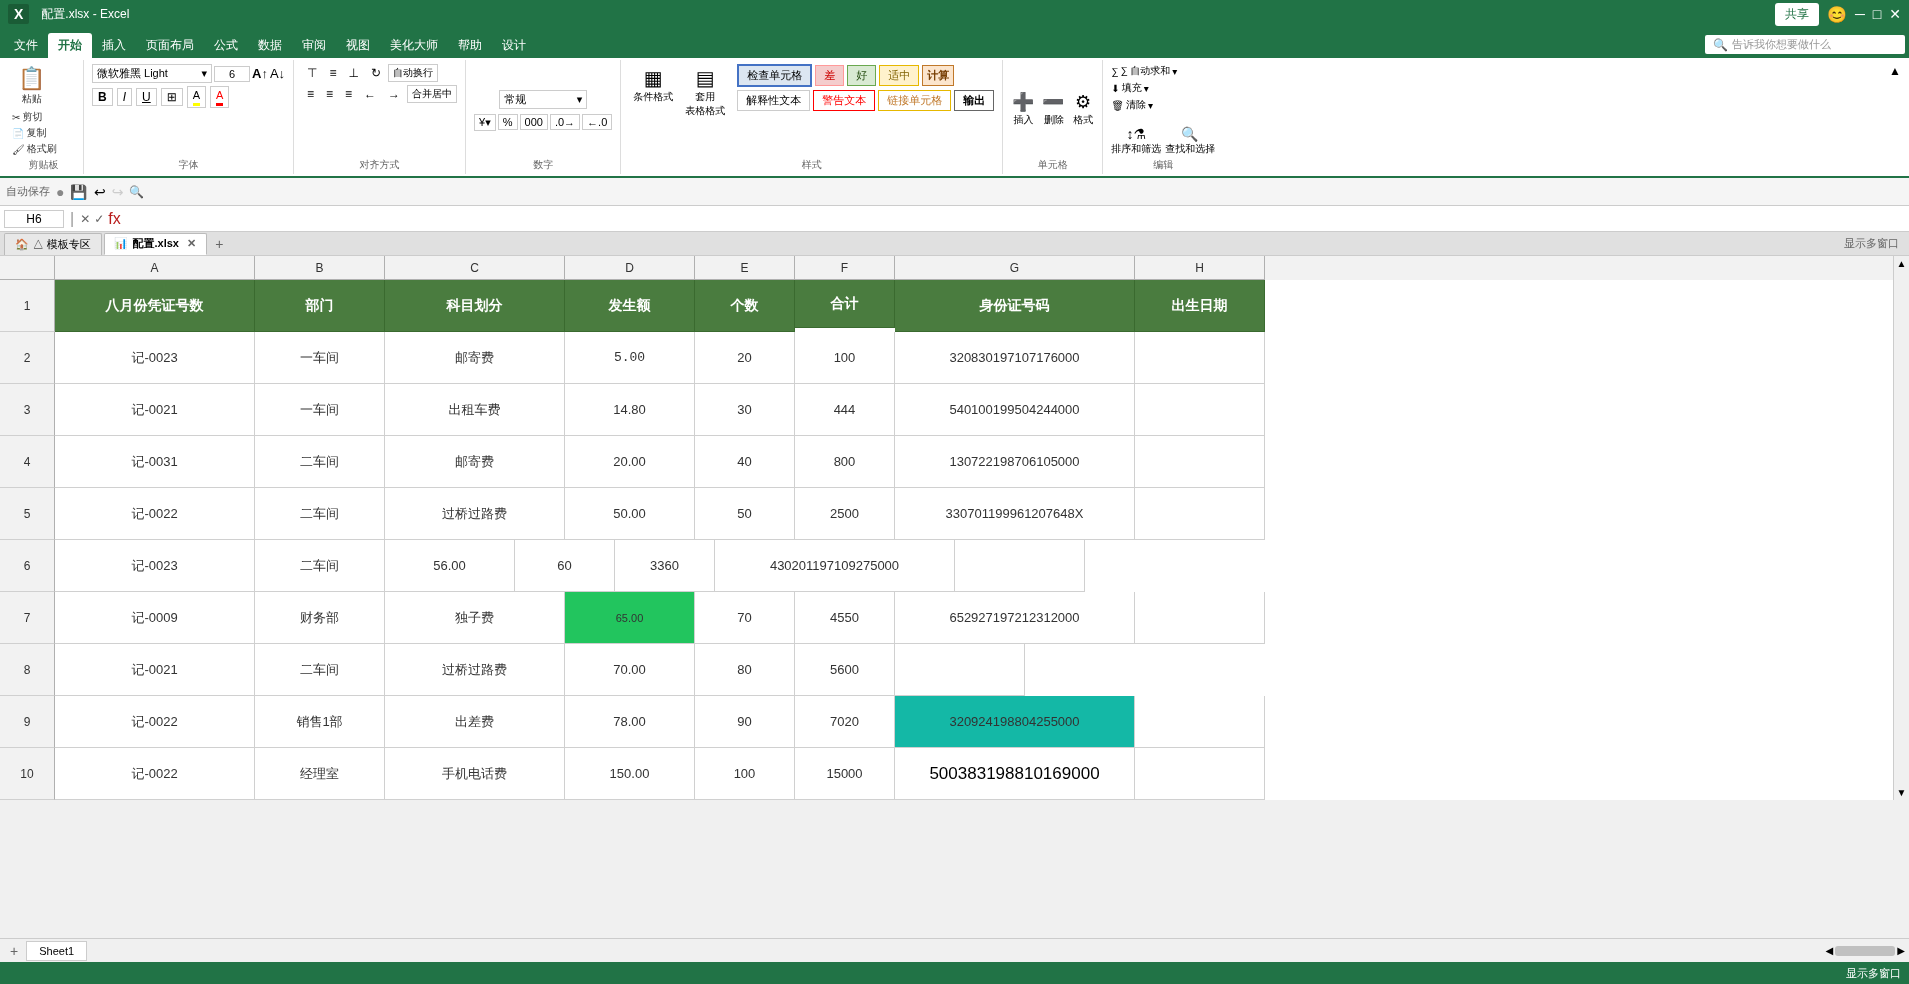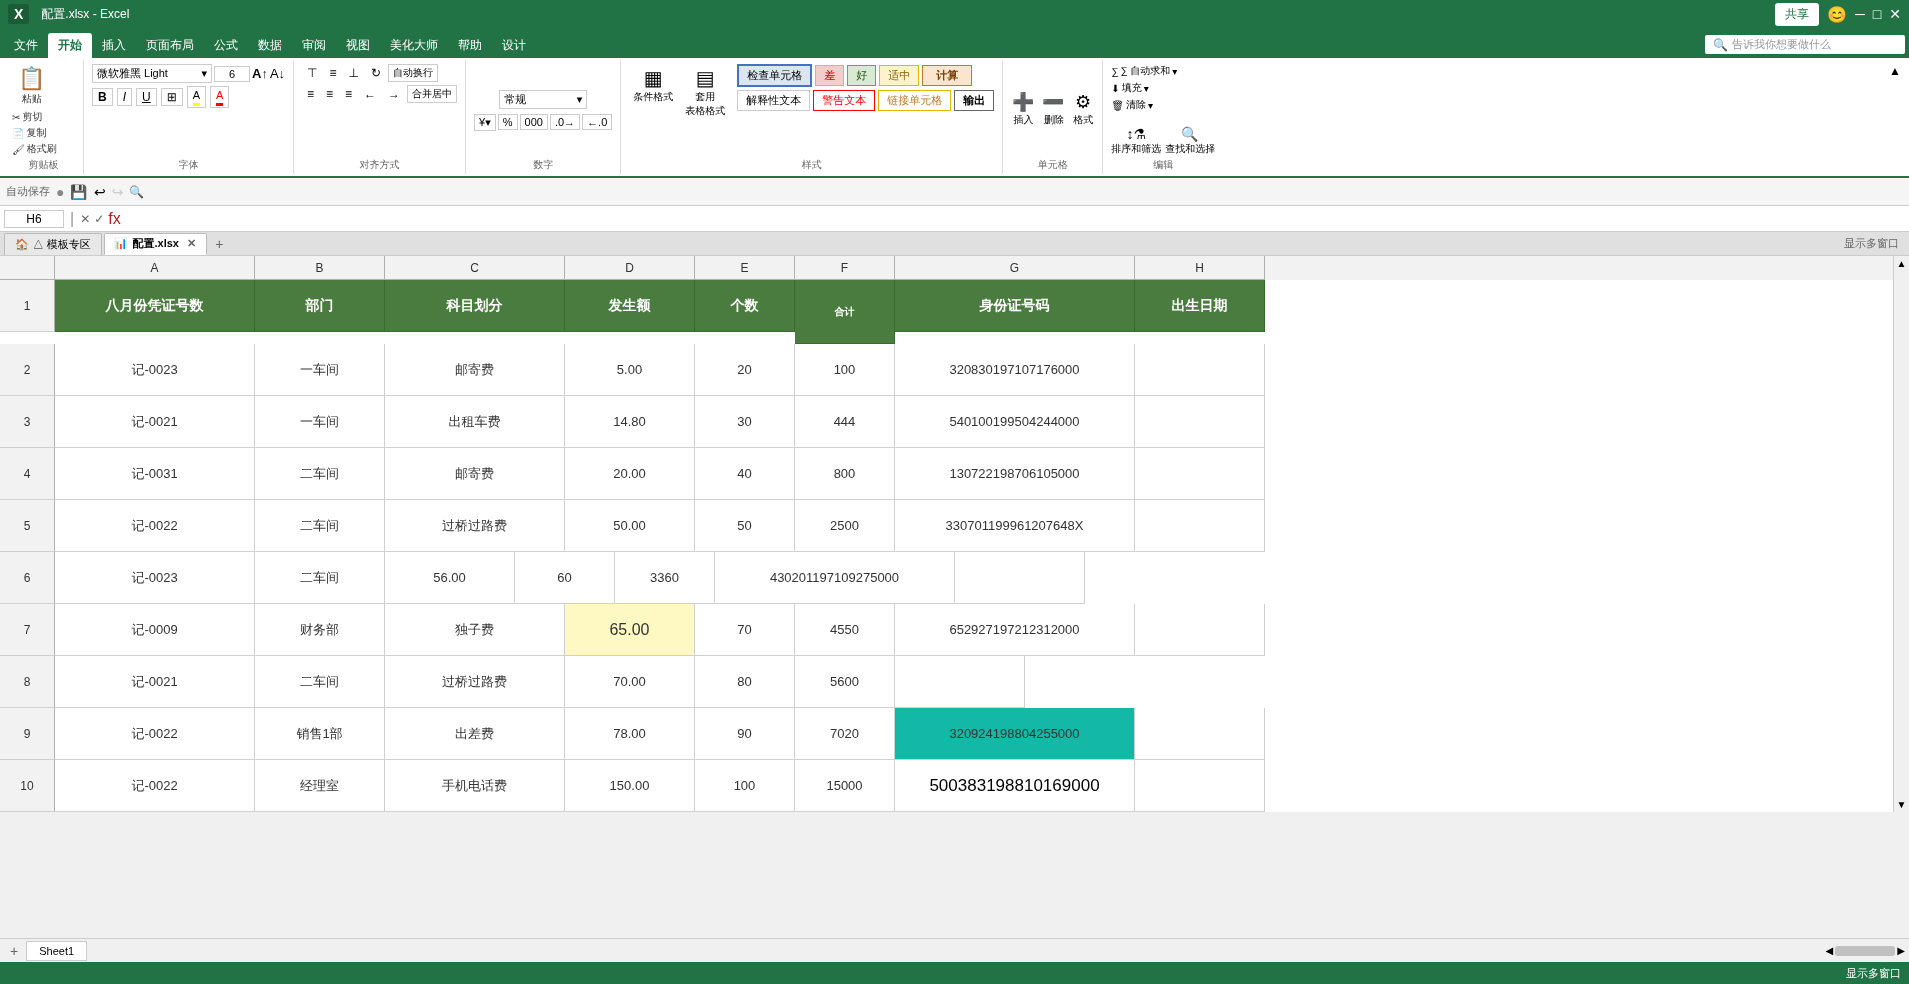--- a/index.html
+++ b/index.html
@@ -150,21 +150,21 @@
           <span>表格格式</span>
         </div>
       </div>
 
       <div style="display:flex; flex-direction:column; gap:3px; margin-left:4px;">
         <div style="display:flex; gap:3px; align-items:center;">
           <div style="border:2px solid #4472c4; background:#dce6f1; padding:2px 8px; font-size:11px; cursor:pointer;">检查单元格</div>
           <div style="border:1px solid #ff9999; background:#f4cccc; color:#cc0000; padding:2px 8px; font-size:11px; cursor:pointer;">差</div>
           <div style="border:1px solid #6aa84f; background:#d9ead3; color:#274e13; padding:2px 8px; font-size:11px; cursor:pointer;">好</div>
           <div style="border:1px solid #e6b800; background:#fff2cc; color:#7f6000; padding:2px 8px; font-size:11px; cursor:pointer;">适中</div>
-          <div style="border:1px solid #c0782a; background:#fce5cd; color:#783f04; padding:2px 13px; font-size:11px; cursor:pointer; font-weight:bold;font-family:Liberation Serif, serif;">计算</div>
+          <div style="border:1px solid #c0782a; background:#fce5cd; color:#783f04; padding:2px 4px; font-size:11px; cursor:pointer; font-weight:bold;font-family:Liberation Serif, serif;">计算</div>
         </div>
         <div style="display:flex; gap:3px; align-items:flex-end;">
           <div style="border:1px solid #ccc; background:white; padding:2px 8px; font-size:11px; cursor:pointer;">解释性文本</div>
           <div style="border:1px solid #ff0000; background:white; color:#ff0000; padding:2px 8px; font-size:11px; cursor:pointer;">警告文本</div>
           <div style="border:1px solid #e6b800; background:white; color:#c0782a; padding:2px 8px; font-size:11px; cursor:pointer;">链接单元格</div>
           <div style="border:1px solid #666; background:white; padding:2px 8px; font-size:11px; cursor:pointer; font-weight:bold;">输出</div>
         </div>
       </div>
     </div>
     <div style="font-size:10px; color:#666; text-align:center; margin-top:2px;">样式</div>
@@ -279,30 +279,30 @@
     </div>
 
     <div id="grid-body">
         <div style="display: flex;">
           <div style="width: 55px; min-width: 55px; height: 52px; border-right: 1px solid rgb(176, 176, 176); border-bottom: 1px solid rgb(208, 208, 208); text-align: center; font-size: 12px; color: rgb(51, 51, 51); background: rgb(242, 242, 242); display: flex; align-items: center; justify-content: center; user-select: none;">1</div>
           <div style="width: 200px; min-width: 200px; height: 52px; border-right: 1px solid rgb(58, 106, 47); border-bottom: 1px solid rgb(58, 106, 47); display: flex; align-items: center; justify-content: center; font-size: 14px; overflow: hidden; white-space: nowrap; padding: 0px 6px; background: rgb(74, 124, 63); color: white; font-weight: bold;">八月份凭证号数</div>
           <div style="width: 130px; min-width: 130px; height: 52px; border-right: 1px solid rgb(58, 106, 47); border-bottom: 1px solid rgb(58, 106, 47); display: flex; align-items: center; justify-content: center; font-size: 14px; overflow: hidden; white-space: nowrap; padding: 0px 6px; background: rgb(74, 124, 63); color: white; font-weight: bold;">部门</div>
           <div style="width: 180px; min-width: 180px; height: 52px; border-right: 1px solid rgb(58, 106, 47); border-bottom: 1px solid rgb(58, 106, 47); display: flex; align-items: center; justify-content: center; font-size: 14px; overflow: hidden; white-space: nowrap; padding: 0px 6px; background: rgb(74, 124, 63); color: white; font-weight: bold;">科目划分</div>
           <div style="width: 130px; min-width: 130px; height: 52px; border-right: 1px solid rgb(58, 106, 47); border-bottom: 1px solid rgb(58, 106, 47); display: flex; align-items: center; justify-content: center; font-size: 14px; overflow: hidden; white-space: nowrap; padding: 0px 6px; background: rgb(74, 124, 63); color: white; font-weight: bold;">发生额</div>
           <div style="width: 100px; min-width: 100px; height: 52px; border-right: 1px solid rgb(58, 106, 47); border-bottom: 1px solid rgb(58, 106, 47); display: flex; align-items: center; justify-content: center; font-size: 14px; overflow: hidden; white-space: nowrap; padding: 0px 6px; background: rgb(74, 124, 63); color: white; font-weight: bold;">个数</div>
-          <div style="width: 100px; min-width: 100px; height: 64px; border-right: 1px solid rgb(58, 106, 47); border-bottom: 1px solid rgb(58, 106, 47); display: flex; align-items: center; justify-content: center; font-size: 10px; overflow: hidden; white-space: nowrap; padding: 0px 6px; background: rgb(74, 124, 63); color: white; font-weight: bold;">合计</div>
+          <div style="width: 100px; min-width: 100px; height: 48px; border-right: 1px solid rgb(58, 106, 47); border-bottom: 1px solid rgb(58, 106, 47); display: flex; align-items: center; justify-content: center; font-size: 14px; overflow: hidden; white-space: nowrap; padding: 0px 6px; background: rgb(74, 124, 63); color: white; font-weight: bold;">合计</div>
           <div style="width: 240px; min-width: 240px; height: 52px; border-right: 1px solid rgb(58, 106, 47); border-bottom: 1px solid rgb(58, 106, 47); display: flex; align-items: center; justify-content: center; font-size: 14px; overflow: hidden; white-space: nowrap; padding: 0px 6px; background: rgb(74, 124, 63); color: white; font-weight: bold;">身份证号码</div>
           <div style="width: 130px; min-width: 130px; height: 52px; border-right: 1px solid rgb(58, 106, 47); border-bottom: 1px solid rgb(58, 106, 47); display: flex; align-items: center; justify-content: center; font-size: 14px; overflow: hidden; white-space: nowrap; padding: 0px 6px; background: rgb(74, 124, 63); color: white; font-weight: bold;">出生日期</div>
         </div>
         <div style="display: flex;">
           <div style="width: 55px; min-width: 55px; height: 52px; border-right: 1px solid rgb(176, 176, 176); border-bottom: 1px solid rgb(208, 208, 208); text-align: center; font-size: 12px; color: rgb(51, 51, 51); background: rgb(242, 242, 242); display: flex; align-items: center; justify-content: center; user-select: none;">2</div>
           <div style="width: 200px; min-width: 200px; height: 52px; border-right: 1px solid rgb(208, 208, 208); border-bottom: 1px solid rgb(208, 208, 208); display: flex; align-items: center; justify-content: center; font-size: 13px; overflow: hidden; white-space: nowrap; padding: 0px 6px; background: white; color: rgb(51, 51, 51); font-weight: normal;">记-0023</div>
           <div style="width: 130px; min-width: 130px; height: 52px; border-right: 1px solid rgb(208, 208, 208); border-bottom: 1px solid rgb(208, 208, 208); display: flex; align-items: center; justify-content: center; font-size: 13px; overflow: hidden; white-space: nowrap; padding: 0px 6px; background: white; color: rgb(51, 51, 51); font-weight: normal;">一车间</div>
           <div style="width: 180px; min-width: 180px; height: 52px; border-right: 1px solid rgb(208, 208, 208); border-bottom: 1px solid rgb(208, 208, 208); display: flex; align-items: center; justify-content: center; font-size: 13px; overflow: hidden; white-space: nowrap; padding: 0px 6px; background: white; color: rgb(51, 51, 51); font-weight: normal;">邮寄费</div>
-          <div style="width: 130px; min-width: 130px; height: 52px; border-right: 1px solid rgb(208, 208, 208); border-bottom: 1px solid rgb(208, 208, 208); display: flex; align-items: center; justify-content: center; font-size: 13px; overflow: hidden; white-space: nowrap; padding: 0px 6px; background: white; color: rgb(51, 51, 51); font-weight: normal;">5.00</div>
+          <div style="width: 130px; min-width: 130px; height: 52px; border-right: 1px solid rgb(208, 208, 208); border-bottom: 1px solid rgb(208, 208, 208); display: flex; align-items: center; justify-content: center; font-size: 13px; overflow: hidden; white-space: nowrap; padding: 0px 6px; background: white; color: rgb(51, 51, 51); font-weight: normal; font-family: Liberation Mono, monospace;">5.00</div>
           <div style="width: 100px; min-width: 100px; height: 52px; border-right: 1px solid rgb(208, 208, 208); border-bottom: 1px solid rgb(208, 208, 208); display: flex; align-items: center; justify-content: center; font-size: 13px; overflow: hidden; white-space: nowrap; padding: 0px 6px; background: white; color: rgb(51, 51, 51); font-weight: normal;">20</div>
           <div style="width: 100px; min-width: 100px; height: 52px; border-right: 1px solid rgb(208, 208, 208); border-bottom: 1px solid rgb(208, 208, 208); display: flex; align-items: center; justify-content: center; font-size: 13px; overflow: hidden; white-space: nowrap; padding: 0px 6px; background: white; color: rgb(51, 51, 51); font-weight: normal;">100</div>
           <div style="width: 240px; min-width: 240px; height: 52px; border-right: 1px solid rgb(208, 208, 208); border-bottom: 1px solid rgb(208, 208, 208); display: flex; align-items: center; justify-content: center; font-size: 13px; overflow: hidden; white-space: nowrap; padding: 0px 6px; background: white; color: rgb(51, 51, 51); font-weight: normal;">320830197107176000</div>
           <div style="width: 130px; min-width: 130px; height: 52px; border-right: 1px solid rgb(208, 208, 208); border-bottom: 1px solid rgb(208, 208, 208); display: flex; align-items: center; justify-content: center; font-size: 13px; overflow: hidden; white-space: nowrap; padding: 0px 6px; background: white; color: rgb(51, 51, 51); font-weight: normal;"></div>
         </div>
         <div style="display: flex;">
           <div style="width: 55px; min-width: 55px; height: 52px; border-right: 1px solid rgb(176, 176, 176); border-bottom: 1px solid rgb(208, 208, 208); text-align: center; font-size: 12px; color: rgb(51, 51, 51); background: rgb(242, 242, 242); display: flex; align-items: center; justify-content: center; user-select: none;">3</div>
           <div style="width: 200px; min-width: 200px; height: 52px; border-right: 1px solid rgb(208, 208, 208); border-bottom: 1px solid rgb(208, 208, 208); display: flex; align-items: center; justify-content: center; font-size: 13px; overflow: hidden; white-space: nowrap; padding: 0px 6px; background: white; color: rgb(51, 51, 51); font-weight: normal;">记-0021</div>
           <div style="width: 130px; min-width: 130px; height: 52px; border-right: 1px solid rgb(208, 208, 208); border-bottom: 1px solid rgb(208, 208, 208); display: flex; align-items: center; justify-content: center; font-size: 13px; overflow: hidden; white-space: nowrap; padding: 0px 6px; background: white; color: rgb(51, 51, 51); font-weight: normal;">一车间</div>
           <div style="width: 180px; min-width: 180px; height: 52px; border-right: 1px solid rgb(208, 208, 208); border-bottom: 1px solid rgb(208, 208, 208); display: flex; align-items: center; justify-content: center; font-size: 13px; overflow: hidden; white-space: nowrap; padding: 0px 6px; background: white; color: rgb(51, 51, 51); font-weight: normal;">出租车费</div>
@@ -342,21 +342,21 @@
           <div style="width: 100px; min-width: 100px; height: 52px; border-right: 1px solid rgb(208, 208, 208); border-bottom: 1px solid rgb(208, 208, 208); display: flex; align-items: center; justify-content: center; font-size: 13px; overflow: hidden; white-space: nowrap; padding: 0px 6px; background: white; color: rgb(51, 51, 51); font-weight: normal;">60</div>
           <div style="width: 100px; min-width: 100px; height: 52px; border-right: 1px solid rgb(208, 208, 208); border-bottom: 1px solid rgb(208, 208, 208); display: flex; align-items: center; justify-content: center; font-size: 13px; overflow: hidden; white-space: nowrap; padding: 0px 6px; background: white; color: rgb(51, 51, 51); font-weight: normal;">3360</div>
           <div style="width: 240px; min-width: 240px; height: 52px; border-right: 1px solid rgb(208, 208, 208); border-bottom: 1px solid rgb(208, 208, 208); display: flex; align-items: center; justify-content: center; font-size: 13px; overflow: hidden; white-space: nowrap; padding: 0px 6px; background: white; color: rgb(51, 51, 51); font-weight: normal;">430201197109275000</div>
           <div style="width: 130px; min-width: 130px; height: 52px; border-right: 1px solid rgb(208, 208, 208); border-bottom: 1px solid rgb(208, 208, 208); display: flex; align-items: center; justify-content: center; font-size: 13px; overflow: hidden; white-space: nowrap; padding: 0px 6px; background: white; color: rgb(51, 51, 51); font-weight: normal;"></div>
         </div>
         <div style="display: flex;">
           <div style="width: 55px; min-width: 55px; height: 52px; border-right: 1px solid rgb(176, 176, 176); border-bottom: 1px solid rgb(208, 208, 208); text-align: center; font-size: 12px; color: rgb(51, 51, 51); background: rgb(242, 242, 242); display: flex; align-items: center; justify-content: center; user-select: none;">7</div>
           <div style="width: 200px; min-width: 200px; height: 52px; border-right: 1px solid rgb(208, 208, 208); border-bottom: 1px solid rgb(208, 208, 208); display: flex; align-items: center; justify-content: center; font-size: 13px; overflow: hidden; white-space: nowrap; padding: 0px 6px; background: white; color: rgb(51, 51, 51); font-weight: normal;">记-0009</div>
           <div style="width: 130px; min-width: 130px; height: 52px; border-right: 1px solid rgb(208, 208, 208); border-bottom: 1px solid rgb(208, 208, 208); display: flex; align-items: center; justify-content: center; font-size: 13px; overflow: hidden; white-space: nowrap; padding: 0px 6px; background: white; color: rgb(51, 51, 51); font-weight: normal;">财务部</div>
           <div style="width: 180px; min-width: 180px; height: 52px; border-right: 1px solid rgb(208, 208, 208); border-bottom: 1px solid rgb(208, 208, 208); display: flex; align-items: center; justify-content: center; font-size: 13px; overflow: hidden; white-space: nowrap; padding: 0px 6px; background: white; color: rgb(51, 51, 51); font-weight: normal;">独子费</div>
-          <div style="width: 130px; min-width: 130px; height: 52px; border-right: 1px solid rgb(208, 208, 208); border-bottom: 1px solid rgb(208, 208, 208); display: flex; align-items: center; justify-content: center; font-size: 16px; overflow: hidden; white-space: nowrap; padding: 0px 6px; background: #fef9c3; color: rgb(51, 51, 51); font-weight: normal;">65.00</div>
+          <div style="width: 130px; min-width: 130px; height: 52px; border-right: 1px solid rgb(208, 208, 208); border-bottom: 1px solid rgb(208, 208, 208); display: flex; align-items: center; justify-content: center; font-size: 11px; overflow: hidden; white-space: nowrap; padding: 0px 6px; background: #22c55e; color: rgb(51, 51, 51); font-weight: normal;">65.00</div>
           <div style="width: 100px; min-width: 100px; height: 52px; border-right: 1px solid rgb(208, 208, 208); border-bottom: 1px solid rgb(208, 208, 208); display: flex; align-items: center; justify-content: center; font-size: 13px; overflow: hidden; white-space: nowrap; padding: 0px 6px; background: white; color: rgb(51, 51, 51); font-weight: normal;">70</div>
           <div style="width: 100px; min-width: 100px; height: 52px; border-right: 1px solid rgb(208, 208, 208); border-bottom: 1px solid rgb(208, 208, 208); display: flex; align-items: center; justify-content: center; font-size: 13px; overflow: hidden; white-space: nowrap; padding: 0px 6px; background: white; color: rgb(51, 51, 51); font-weight: normal;">4550</div>
           <div style="width: 240px; min-width: 240px; height: 52px; border-right: 1px solid rgb(208, 208, 208); border-bottom: 1px solid rgb(208, 208, 208); display: flex; align-items: center; justify-content: center; font-size: 13px; overflow: hidden; white-space: nowrap; padding: 0px 6px; background: white; color: rgb(51, 51, 51); font-weight: normal;">652927197212312000</div>
           <div style="width: 130px; min-width: 130px; height: 52px; border-right: 1px solid rgb(208, 208, 208); border-bottom: 1px solid rgb(208, 208, 208); display: flex; align-items: center; justify-content: center; font-size: 13px; overflow: hidden; white-space: nowrap; padding: 0px 6px; background: white; color: rgb(51, 51, 51); font-weight: normal;"></div>
         </div>
         <div style="display: flex;">
           <div style="width: 55px; min-width: 55px; height: 52px; border-right: 1px solid rgb(176, 176, 176); border-bottom: 1px solid rgb(208, 208, 208); text-align: center; font-size: 12px; color: rgb(51, 51, 51); background: rgb(242, 242, 242); display: flex; align-items: center; justify-content: center; user-select: none;">8</div>
           <div style="width: 200px; min-width: 200px; height: 52px; border-right: 1px solid rgb(208, 208, 208); border-bottom: 1px solid rgb(208, 208, 208); display: flex; align-items: center; justify-content: center; font-size: 13px; overflow: hidden; white-space: nowrap; padding: 0px 6px; background: white; color: rgb(51, 51, 51); font-weight: normal;">记-0021</div>
           <div style="width: 130px; min-width: 130px; height: 52px; border-right: 1px solid rgb(208, 208, 208); border-bottom: 1px solid rgb(208, 208, 208); display: flex; align-items: center; justify-content: center; font-size: 13px; overflow: hidden; white-space: nowrap; padding: 0px 6px; background: white; color: rgb(51, 51, 51); font-weight: normal;">二车间</div>
           <div style="width: 180px; min-width: 180px; height: 52px; border-right: 1px solid rgb(208, 208, 208); border-bottom: 1px solid rgb(208, 208, 208); display: flex; align-items: center; justify-content: center; font-size: 13px; overflow: hidden; white-space: nowrap; padding: 0px 6px; background: white; color: rgb(51, 51, 51); font-weight: normal;">过桥过路费</div>

